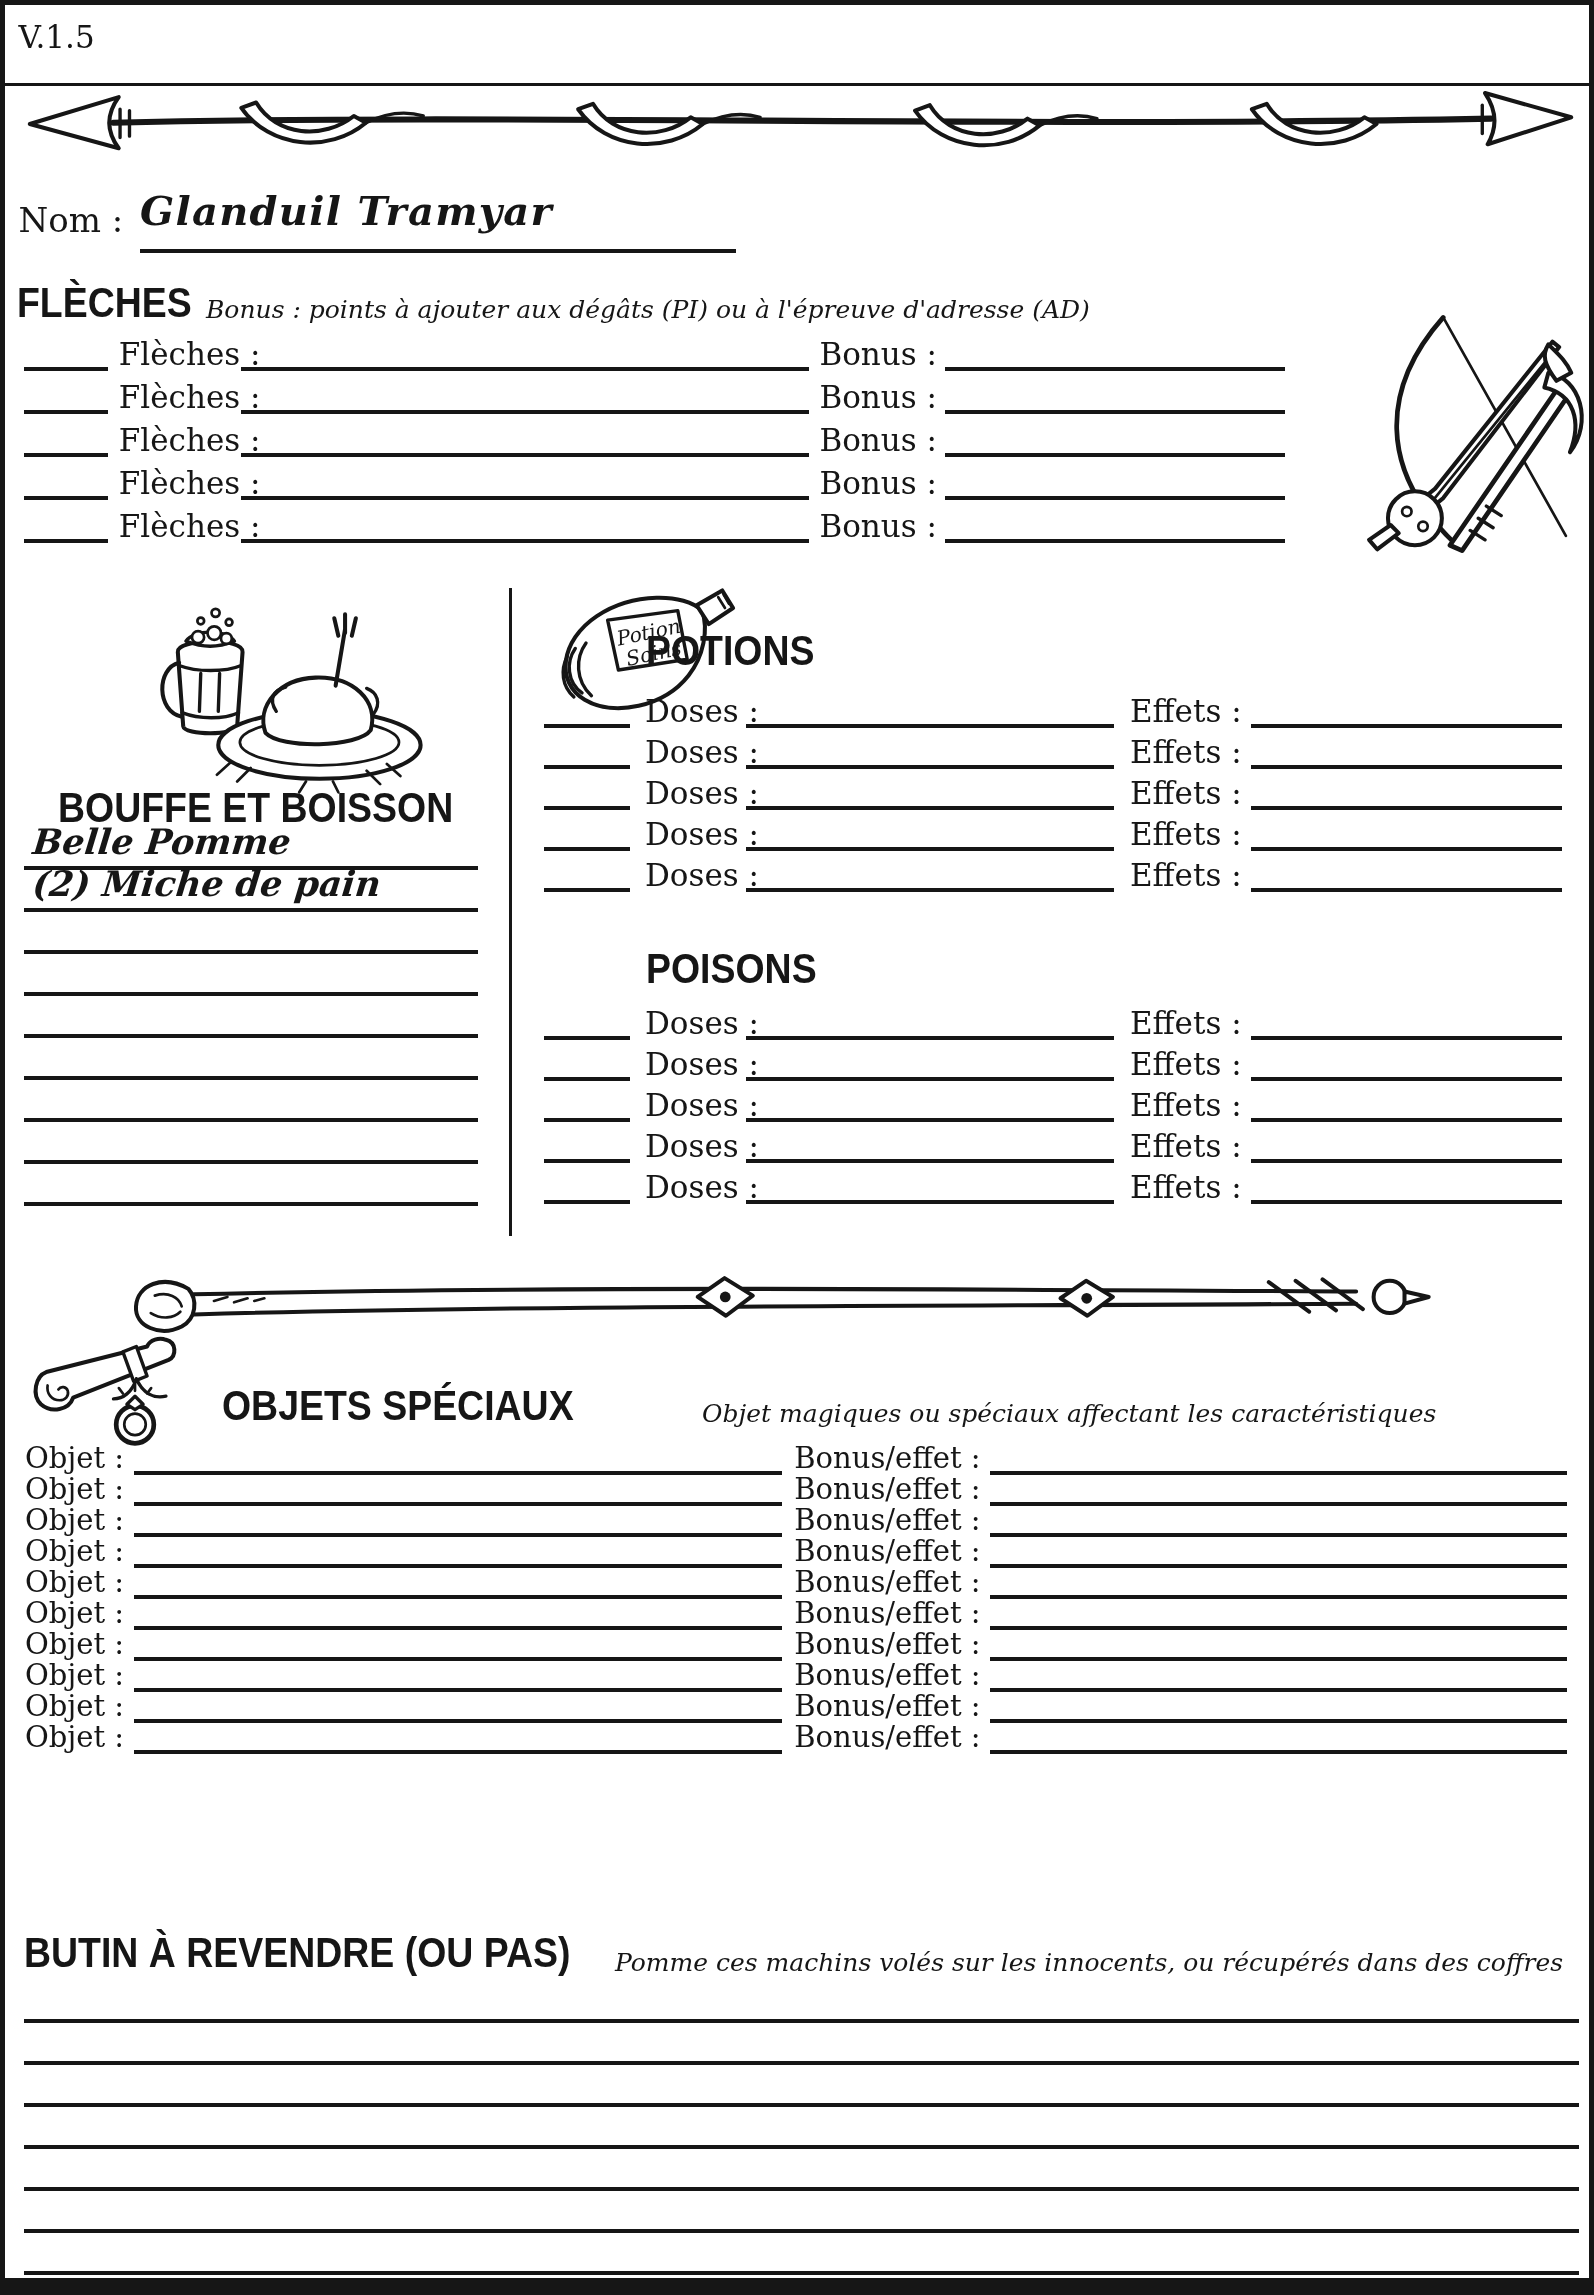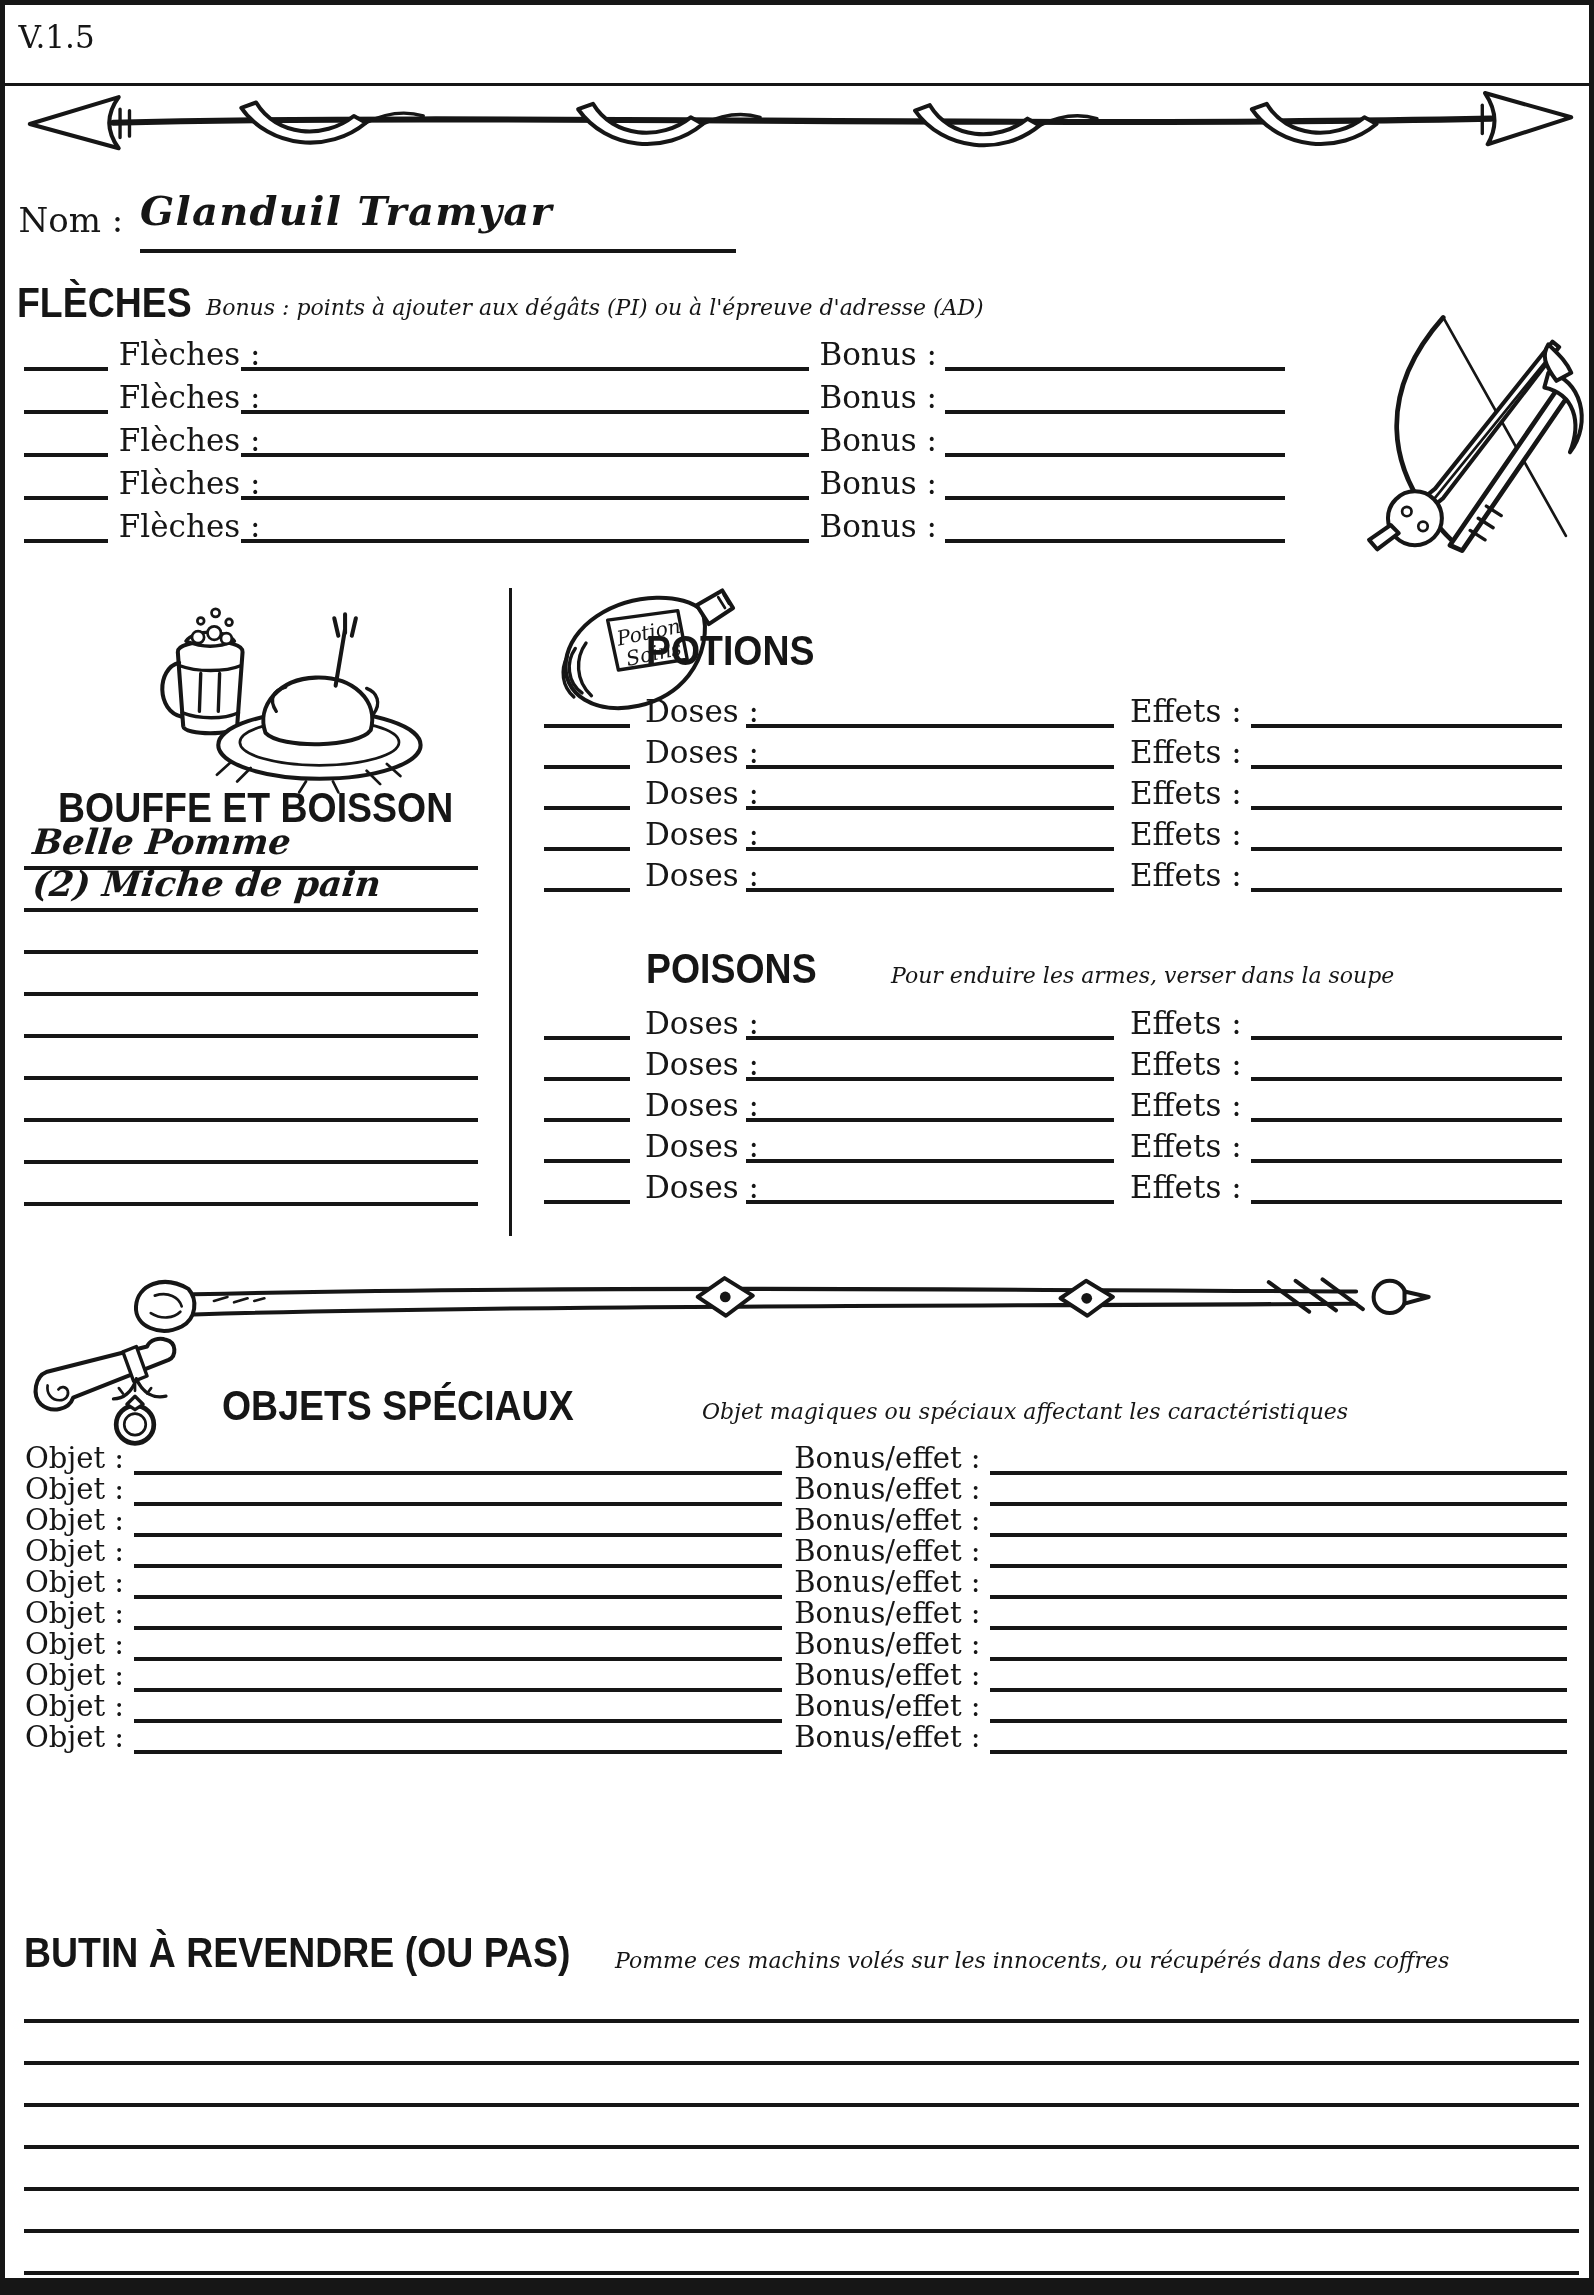--- a/index.html
+++ b/index.html
@@ -12,21 +12,21 @@
   .abs{position:absolute;}
   .title{
     font-family:"DejaVu Serif",serif; font-weight:bold; font-size:65px;
     letter-spacing:2.7px; white-space:nowrap;
   }
   .version{font-family:"DejaVu Serif",serif; font-size:31px;}
   .hdr{
     font-family:"Liberation Sans",sans-serif; font-weight:bold; font-size:39px;
     letter-spacing:0px; white-space:nowrap; transform:scale(0.96,1.08); transform-origin:left bottom;
   }
-  .sub{font-family:"DejaVu Serif",serif; font-style:italic; font-size:22px; white-space:nowrap;}
+  .sub{font-family:"DejaVu Serif",serif; font-style:italic; font-size:25px; white-space:nowrap;}
   .lbl{font-family:"DejaVu Serif",serif; font-size:31px; white-space:nowrap; line-height:1.1; align-self:flex-end;}
   .lbl.sm{font-size:29px;}
   .hand{
     font-family:"DejaVu Serif",serif; font-style:italic; font-weight:bold;
     transform:skewX(-6deg); white-space:nowrap;
   }
   .rule{background:var(--ink);}
   .rows{position:absolute; display:flex; flex-direction:column;}
   .row{display:flex; align-items:flex-start;}
   .line{height:0; border-bottom:4px solid var(--ink); align-self:flex-end;}
@@ -232,21 +232,20 @@
     <div class="row" style="height:41px;">
       <div class="line" style="width:86px;"></div>
       <div class="lbl" style="padding-left:15px; width:116px; box-sizing:border-box;">Doses :</div>
       <div class="line flex1"></div>
       <div class="lbl" style="padding-left:16px; padding-right:9.4px;">Effets :</div>
       <div class="line" style="width:311px;"></div>
     </div>
   </div>
 
   <div class="abs hdr" style="left:641px; top:944px;">POISONS</div>
-  <div class="abs sub" style="left:886px; top:958px;">Pour enduire les armes, verser dans la soupe</div>
   <div class="rows" style="left:539px; top:994px; width:1018px;">
     <div class="row" style="height:41px;">
       <div class="line" style="width:86px;"></div>
       <div class="lbl" style="padding-left:15px; width:116px; box-sizing:border-box;">Doses :</div>
       <div class="line flex1"></div>
       <div class="lbl" style="padding-left:16px; padding-right:9.4px;">Effets :</div>
       <div class="line" style="width:311px;"></div>
     </div>
 
     <div class="row" style="height:41px;">

